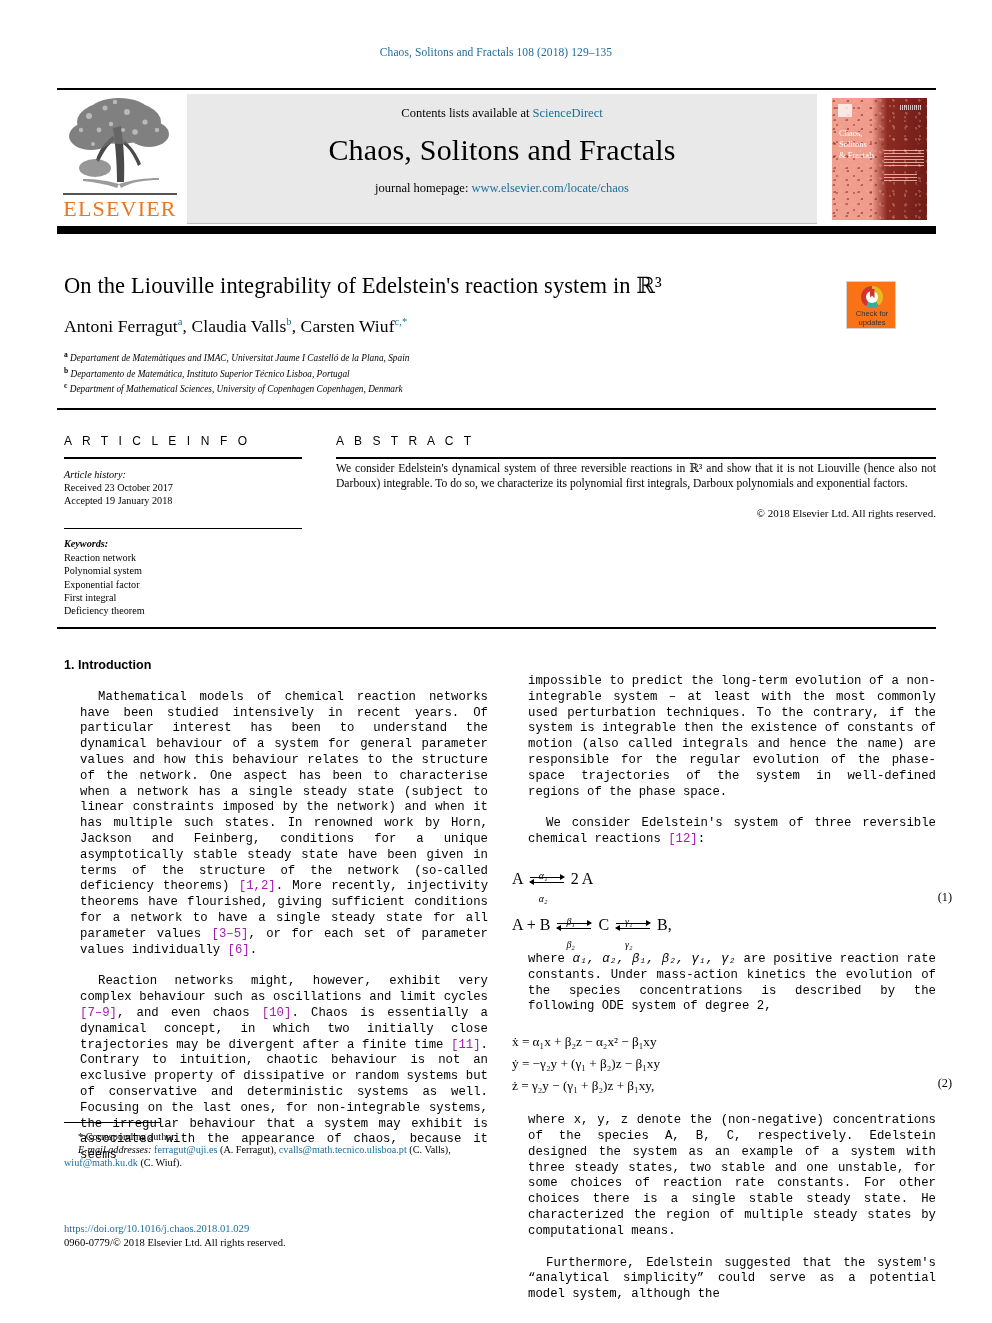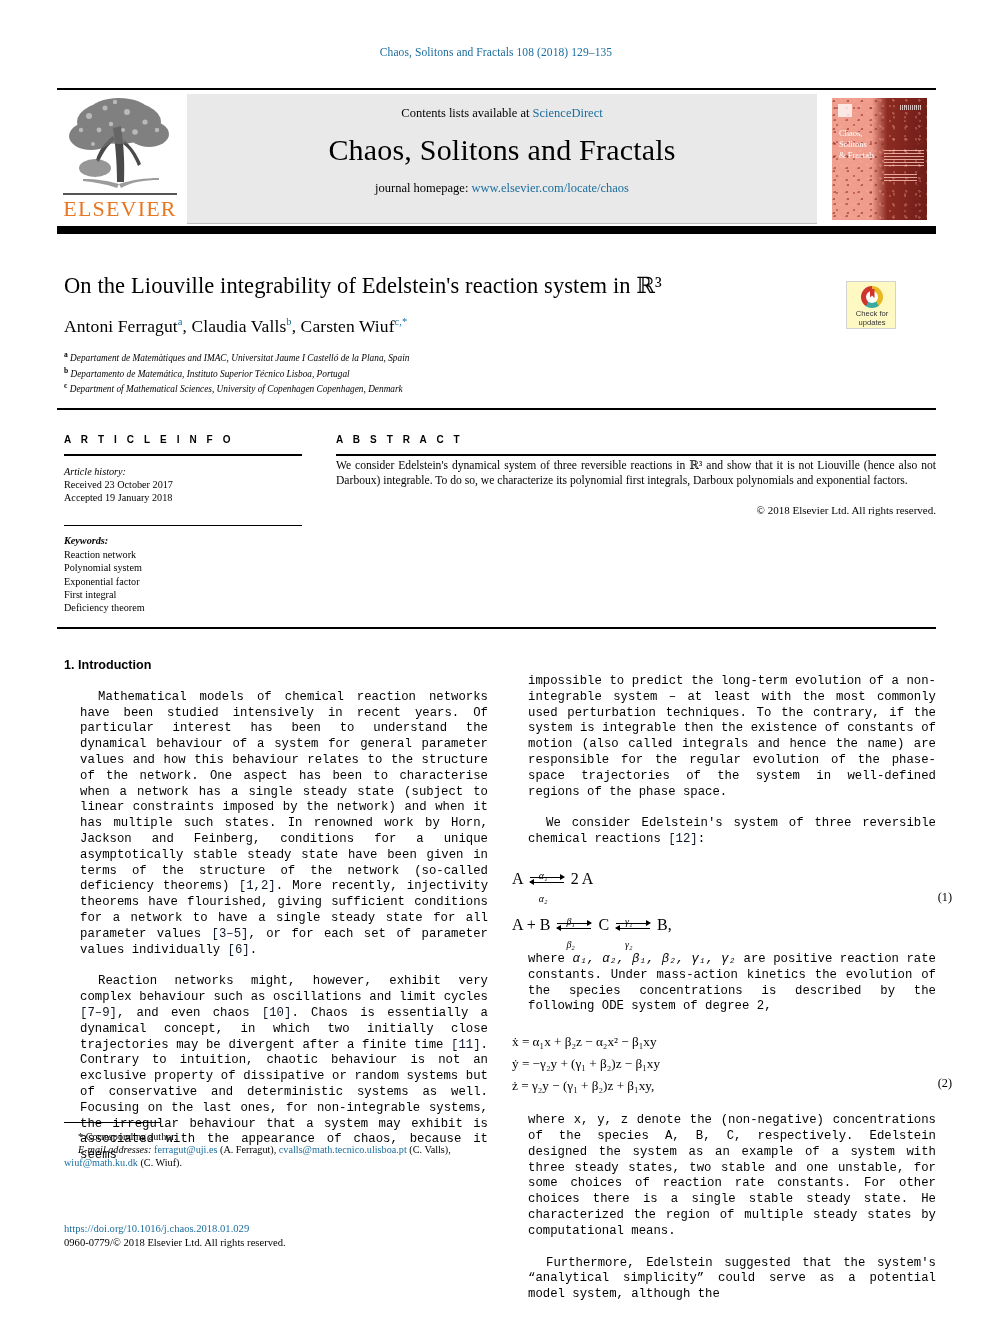--- a/index.html
+++ b/index.html
@@ -76,53 +76,53 @@
   
   .titleblock { position:absolute; left:64px; top:272px; width:760px; }
   .paper-title { font-size:22.5px; line-height:28px; letter-spacing:.1px; }
   .authors { font-size:17.5px; margin-top:16px; letter-spacing:.1px; }
   .authors sup { color:#1a6d9e; font-size:10.5px; }
   .affils { margin-top:12px; font-size:9.3px; font-style:italic; line-height:12.6px; }
   .affils sup { font-style:normal; font-weight:bold; font-size:7.5px; }
 
   
   .crossmark { position:absolute; left:846px; top:281px; width:50px; height:48px;
-               border:1px solid #d2d2d2; background:#fef9c3; }
+               border:1px solid #d2d2d2; background:#f97316; }
   .cm-ring { position:absolute; left:14px; top:4px; width:22px; height:22px; border-radius:50%;
              background:conic-gradient(#e8b923 0deg 140deg, #3aa9a0 140deg 215deg, #d0342c 215deg 360deg); }
   .cm-hole { position:absolute; left:19px; top:9px; width:12px; height:12px; border-radius:50%; background:#fff; }
   .cm-flag { position:absolute; left:22.5px; top:7px; width:5px; height:9px; background:#d0342c;
              clip-path:polygon(0 0,100% 0,100% 100%,50% 72%,0 100%); }
   .cm-text { position:absolute; left:0; top:27px; width:50px; text-align:center;
              font-size:7.6px; line-height:9px; color:#333; font-family:"Liberation Sans", sans-serif;}
 
   
   .hr-thick { position:absolute; left:57px; width:879px; height:2.2px; background:#000; }
 
   
   .infocol { position:absolute; left:64px; top:434px; width:238px; }
   .abscol  { position:absolute; left:336px; top:434px; width:600px; }
-  .sec-head { font-family:"Liberation Sans", sans-serif; font-size:10px; font-weight:bold; letter-spacing:3.6px; }
+  .sec-head { font-family:"Liberation Sans", sans-serif; font-size:12px; font-weight:normal; letter-spacing:3.6px; }
   .rule-under { height:1.6px; background:#000; margin-top:9px; }
   .hist { margin-top:9px; font-size:10.2px; line-height:13.4px; }
   .hist .it { font-style:italic; font-weight:normal; }
   .kw-rule { height:1.6px; background:#000; margin-top:20px; }
   .kw { margin-top:8px; font-size:10.2px; line-height:13.4px; }
   .kw .it { font-style:italic; font-weight:bold; }
   .abstract-body { margin-top:2px; font-size:11.6px; line-height:15.4px; text-align:justify; }
   .copyline { margin-top:16px; text-align:right; font-size:11px; }
 
   
   .col { position:absolute; width:440px; top:658px; font-size:12.3px; line-height:15.8px; text-align:justify; }
   .colL { left:64px; }
   .colR { left:512px; }
   .h2 { font-family:"Liberation Sans", sans-serif; font-weight:bold; font-size:12.6px; margin:0 0 14px 0; }
   .p { margin:16px; text-indent:18px;font-family:Liberation Mono, monospace; }
   .p + .p { margin-top:0; }
-  .ref { color:#0f172a; }
+  .ref { color:#a21caf; }
 
   
   .eqwrap { position:relative; margin:10px 0 8px 0; }
   .eqnum { position:absolute; right:0; font-size:12.3px; }
   .eqline { font-family:"Liberation Serif", serif; }
   .rxn { font-size:16px; line-height:30px; }
   .arrow { display:inline-block; position:relative; width:34px; height:1px; vertical-align:middle; margin:0 3px; }
   .arrow .top { position:absolute; left:0; top:-3px; width:34px; height:1.1px; background:#000; }
   .arrow .bot { position:absolute; left:0; top:2px; width:34px; height:1.1px; background:#000; }
   .arrow .hr { position:absolute; right:-1px; top:-6.2px; width:0;height:0;

